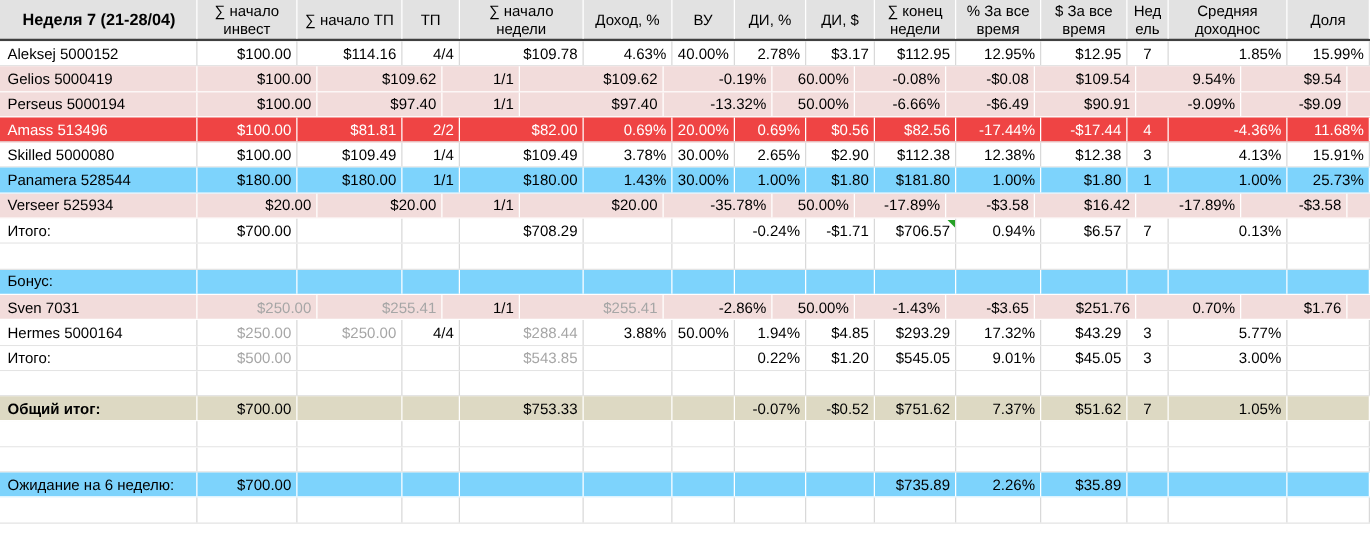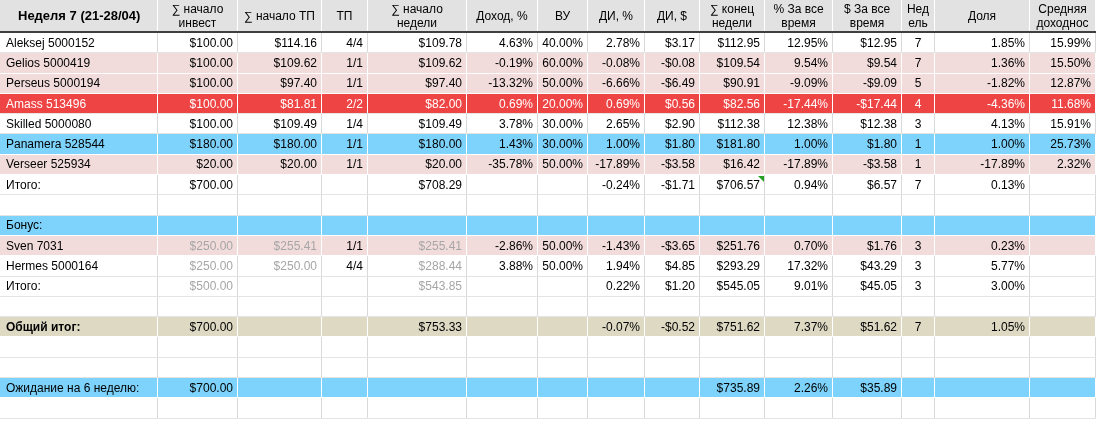--- a/index.html
+++ b/index.html
@@ -37,21 +37,21 @@
     font-weight:bold; font-size:13px; padding-left:18px; white-space:nowrap;
   }
 
   
   .br { height:20.3px; border-bottom:1px solid #e4e4e4; }
   .r-white { background:#ffffff; }
   .r-pink  { background:#f2dcdb; }
   .r-gray  { background:#7dd3fc; }
   .r-beige { background:#ddd9c3; }
   .r-black { background:#ef4444; color:#ffffff; }
-  .r-pink  { border-bottom-color:#ffffff; }
+  .r-pink  { border-bottom-color:#ffffff;gap:16px; }
   .r-gray  { border-bottom-color:#ffffff; }
   .r-beige { border-bottom-color:#ffffff; }
   .r-pink .c, .r-gray .c, .r-beige .c, .r-black .c { border-right-color:#ffffff; }
 
   .lbl-bold { font-weight:bold; }
   .dim { color:#a6a6a6;text-align:right; }
 
   
   .mark::after {
     content:""; position:absolute; top:1px; right:0;
@@ -77,23 +77,23 @@
     <div class="c">ДИ, %</div>
     <div class="c">ДИ, $</div>
     <div class="c">∑ конец
 недели</div>
     <div class="c">% За все
 время</div>
     <div class="c">$ За все
 время</div>
     <div class="c">Нед
 ель</div>
-    <div class="c">Доля</div>
     <div class="c">Средняя
 доходнос</div>
+    <div class="c">Доля</div>
   </div>
   <div>
       <div class="row br r-white">
         <div class="c name">Aleksej 5000152</div>
         <div class="c num">$100.00</div>
         <div class="c num">$114.16</div>
         <div class="c num">4/4</div>
         <div class="c num">$109.78</div>
         <div class="c num">4.63%</div>
         <div class="c num">40.00%</div>

